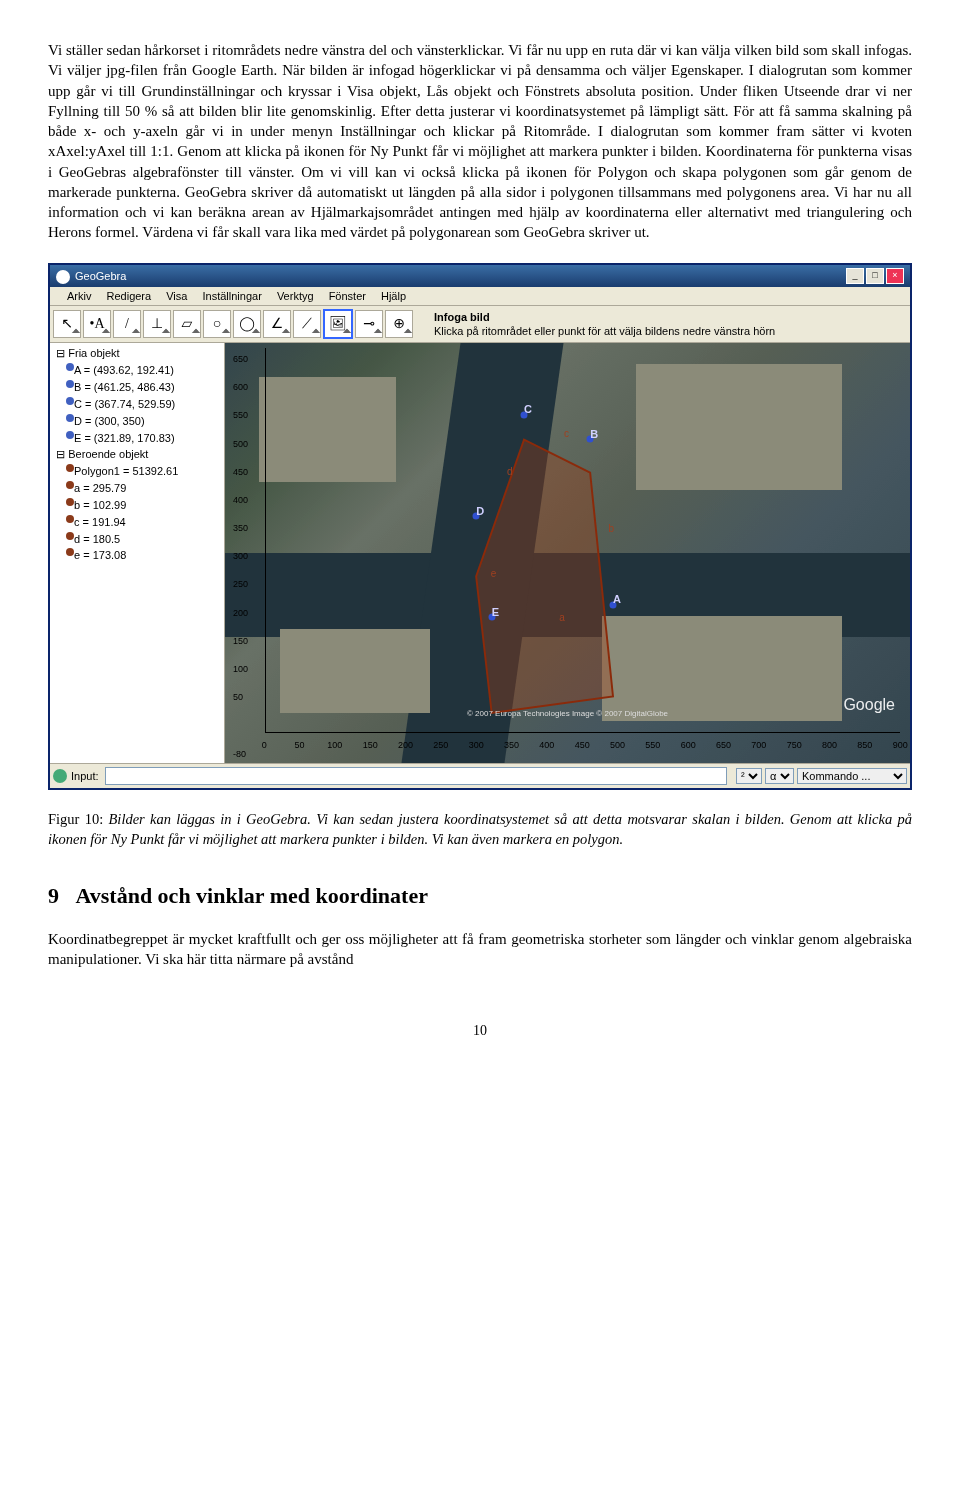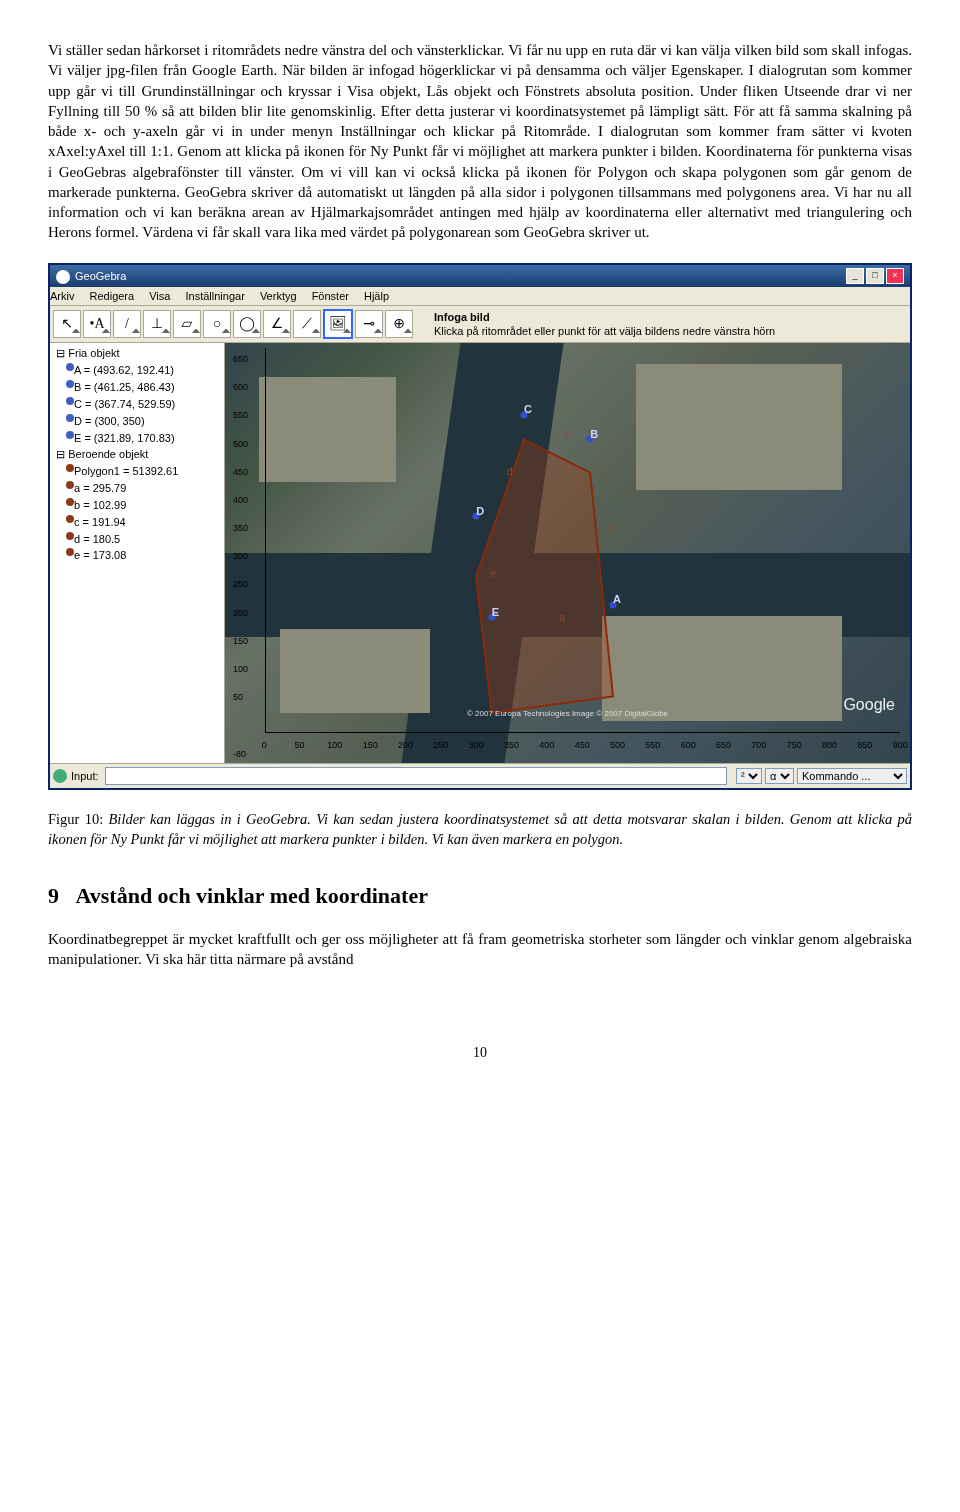--- a/index.html
+++ b/index.html
@@ -1,21 +1,21 @@
 <!DOCTYPE html>
 <html><head>
 <meta charset="utf-8">
 <style>
 body{font-family:"Times New Roman",serif;background:#fff;color:#000;margin:0;padding:40px 48px;width:960px;box-sizing:border-box;line-height:1.35;font-size:15px}
 .body-text{text-align:justify;margin-bottom:20px}
 .geogebra-window{border:2px solid #0a246a;background:#ece9d8;margin:20px 0}
 .titlebar{background:linear-gradient(#3a6ea5,#1a3c6e);color:#fff;font-size:11px;padding:3px 6px;display:flex;align-items:flex-end;font-family:Tahoma,sans-serif}
 .titlebar-icons{margin-left:auto;display:flex;gap:2px}
 .titlebar-icons span{width:16px;height:14px;background:#e6e4d8;border:1px solid #fff;font-size:9px;text-align:center;line-height:12px;color:#000}
-.menubar{background:#ece9d8;font-size:11px;padding:2px 0;font-family:Tahoma,sans-serif;border-bottom:1px solid #aca899}
+.menubar{background:#ece9d8;font-size:11px;padding:2px 17px;font-family:Tahoma,sans-serif;border-bottom:1px solid #aca899}
 .menubar span{margin-right:12px}
 .toolbar{background:#ece9d8;display:flex;padding:2px;border-bottom:1px solid #aca899;align-items:center}
 .tool-btn{width:26px;height:26px;border:1px solid #aca899;background:#fff;margin:1px;display:flex;align-items:center;justify-content:center;font-size:14px;position:relative}
 .tool-btn::after{content:"";position:absolute;bottom:1px;right:1px;border:3px solid transparent;border-top-color:#666;border-left-color:#666;transform:rotate(45deg)}
 .tool-hint{margin-left:20px;font-family:Tahoma,sans-serif;font-size:11px}
 .tool-hint b{font-weight:bold}
 .workarea{display:flex;height:420px;background:#fff}
 .algebra-panel{width:170px;border-right:1px solid #aca899;background:#fff;font-family:Arial,sans-serif;font-size:11px;padding:2px;overflow:hidden}
 .tree-node{padding:1px 0 1px 4px}
 .tree-header{font-weight:normal;color:#000}
@@ -37,21 +37,21 @@
 .pt-label{position:absolute;font-size:11px;font-family:Arial;color:#d0d0ff;font-weight:bold}
 .seg-label{position:absolute;font-size:10px;font-family:Arial;color:#a04020}
 .google-logo{position:absolute;bottom:48px;right:15px;color:#fff;font-size:16px;font-family:Arial;opacity:.9}
 .attribution{position:absolute;bottom:45px;left:50%;transform:translateX(-50%);font-size:8px;color:#ddd;font-family:Arial;text-align:center;line-height:1.1}
 .input-bar{background:#ece9d8;display:flex;align-items:center;padding:3px;border-top:1px solid #aca899;font-family:Tahoma,sans-serif;font-size:11px}
 .input-bar input{flex:1;margin:0 6px;border:1px solid #7f9db9;padding:2px;font-size:11px}
 .input-bar select{border:1px solid #7f9db9;font-size:11px;margin-left:3px}
 .caption{font-size:14.5px;margin:16px 0 32px 0;text-align:justify}
 .caption i{font-style:italic}
 h2.section{font-size:22px;font-weight:bold;margin:30px 0 18px 0}
-.page-num{text-align:center;margin-top:74px;font-size:14px}
+.page-num{text-align:center;margin-top:52px;font-size:14px}
 </style>
 </head>
 <body>
 
 <div class="body-text">Vi ställer sedan hårkorset i ritområdets nedre vänstra del och vänsterklickar. Vi får nu upp en ruta där vi kan välja vilken bild som skall infogas. Vi väljer jpg-filen från Google Earth. När bilden är infogad högerklickar vi på densamma och väljer Egenskaper. I dialogrutan som kommer upp går vi till Grundinställningar och kryssar i Visa objekt, Lås objekt och Fönstrets absoluta position. Under fliken Utseende drar vi ner Fyllning till 50 % så att bilden blir lite genomskinlig. Efter detta justerar vi koordinatsystemet på lämpligt sätt. För att få samma skalning på både x- och y-axeln går vi in under menyn Inställningar och klickar på Ritområde. I dialogrutan som kommer fram sätter vi kvoten xAxel:yAxel till 1:1. Genom att klicka på ikonen för Ny Punkt får vi möjlighet att markera punkter i bilden. Koordinaterna för punkterna visas i GeoGebras algebrafönster till vänster. Om vi vill kan vi också klicka på ikonen för Polygon och skapa polygonen som går genom de markerade punkterna. GeoGebra skriver då automatiskt ut längden på alla sidor i polygonen tillsammans med polygonens area. Vi har nu all information och vi kan beräkna arean av Hjälmarkajsområdet antingen med hjälp av koordinaterna eller alternativt med triangulering och Herons formel. Värdena vi får skall vara lika med värdet på polygonarean som GeoGebra skriver ut.</div>
 
 <div class="geogebra-window">
   <div class="titlebar">
     <span style="width:14px;height:14px;background:#fff;border-radius:50%;margin-right:5px"></span>
     <span>GeoGebra</span>

